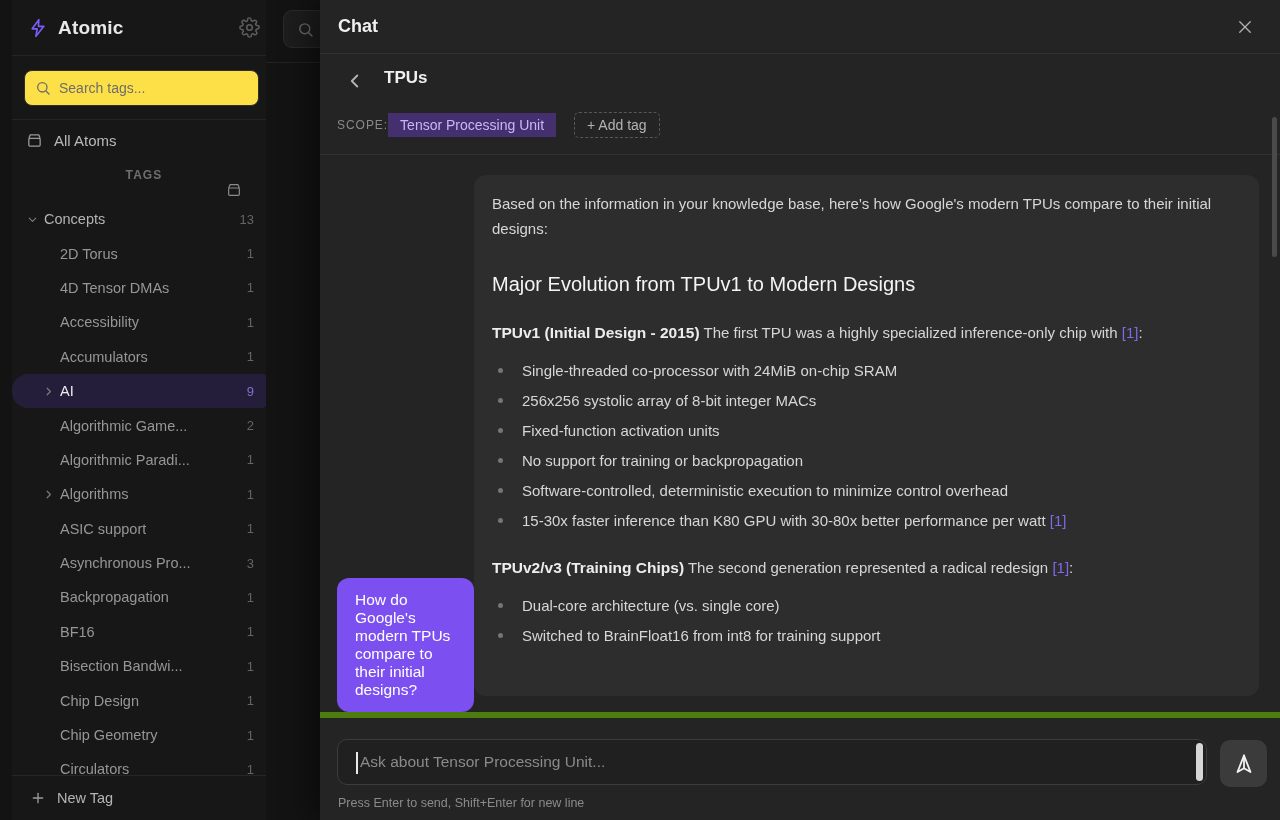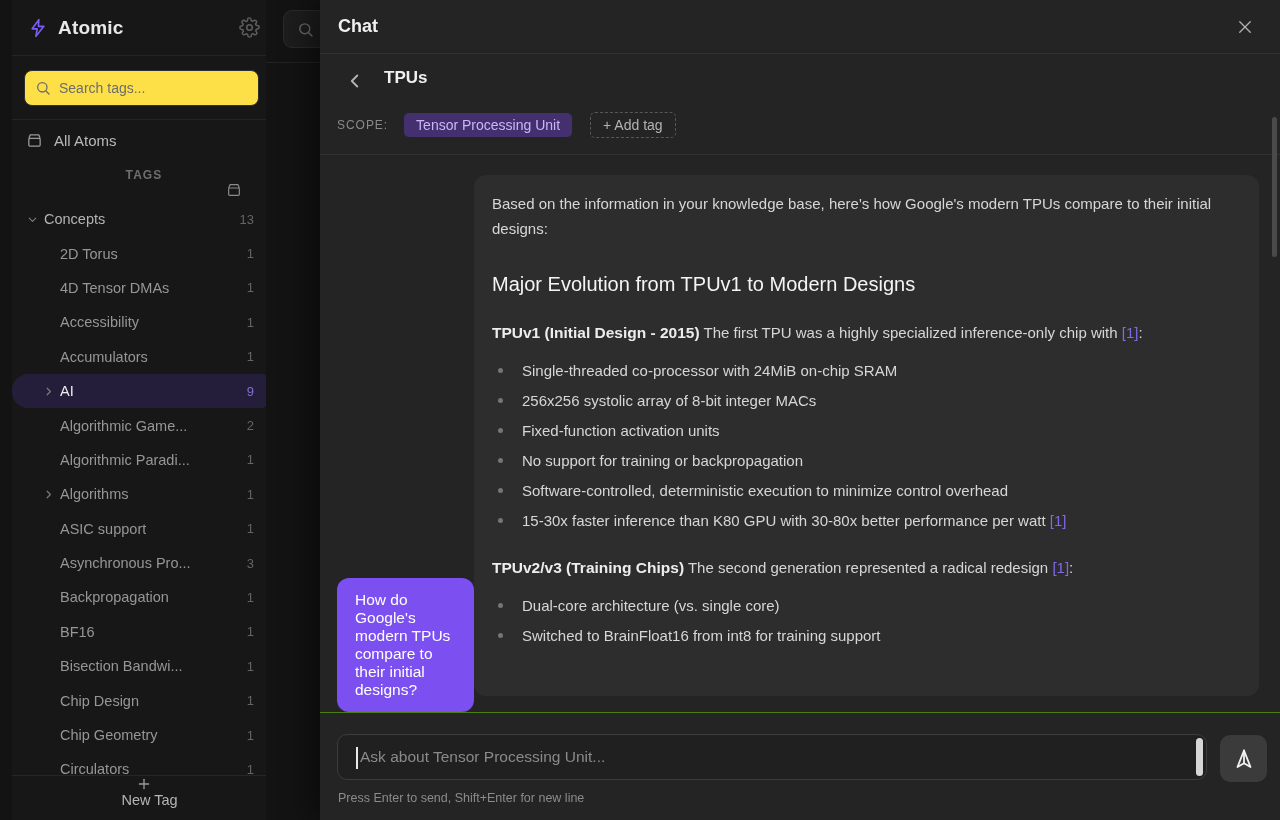--- a/index.html
+++ b/index.html
@@ -37,21 +37,21 @@
   .tag-label { font-size:14.5px; color:#969696; margin-left:4px; white-space:nowrap;
     overflow:hidden; text-overflow:ellipsis; max-width:165px; }
   .tag-row.lvl0 .tag-label { color:#b4b4b4; }
   .tag-row.selected .tag-label { color:#ececec; }
   .tag-count { margin-left:auto; font-size:13px; color:#646464; padding-right:10px; }
   .tag-row.selected .tag-count { color:#8270cf; }
   .sb-scrollbar { position:absolute; right:2px; top:122px; width:6px; height:96px;
     border-radius:3px; background:#2e2e2e; }
   .sb-footer { position:absolute; left:0; bottom:0; width:100%; height:45px;
     background:#171717; border-top:1px solid #262626; display:flex; align-items:center;
-    padding:0 18px; cursor:pointer;flex-direction:column; }
+    padding:0 18px; cursor:pointer; }
   .new-tag-label { color:#b5b5b5; font-size:14.5px; margin-left:11px; }
 
   
   .underlay { position:absolute; left:266px; top:0; width:54px; height:820px; background:#131313; }
   .underlay-search { position:absolute; left:17px; top:10px; width:60px; height:38px;
     background:#1d1d1d; border:1px solid #2a2a2a; border-radius:9px; }
   .underlay-search svg { position:absolute; left:13px; top:10px; }
   .underlay-div { position:absolute; left:0; top:62px; width:100%; height:1px; background:#222; }
 
   
@@ -60,22 +60,22 @@
   .chat-header { position:absolute; left:0; top:0; width:100%; height:54px;
     display:flex; align-items:center; padding:0 18px; border-bottom:1px solid #313131; }
   .chat-title { font-size:18px; font-weight:bold; color:#f0f0f0; }
   .chat-close { margin-left:auto; margin-right:8px; display:flex; cursor:pointer; }
   .thread-bar { position:absolute; left:0; top:54px; width:100%; height:101px;
     border-bottom:1px solid #313131; }
   .back-btn { position:absolute; left:24px; top:16px; display:flex; cursor:pointer; }
   .thread-title { position:absolute; left:64px; top:14px; font-size:17px; font-weight:bold; color:#f0f0f0; }
   .scope-row { position:absolute; left:17px; top:58px; display:flex; align-items:center; }
   .scope-label { color:#8a8a8a; font-size:12px; letter-spacing:.08em; }
-  .scope-chip { margin-left:16px; background:#44306e; color:#c9b6fa; font-size:14px;
-    padding:4px 12px; border-radius:5px; cursor:pointer; }
+  .scope-chip { background:#44306e; color:#c9b6fa; font-size:14px;
+    padding:4px 12px; border-radius:0; cursor:pointer; }
   .add-tag-btn { margin-left:18px; border:1px dashed #575757; border-radius:5px;
     color:#b3b3b3; font-size:14px; padding:4px 12px; cursor:pointer; background:transparent; }
 
   .messages { position:absolute; left:0; top:156px; width:100%; height:556px;
     overflow:hidden; padding:0 21px 0 17px; display:flex; flex-direction:row; }
   .user-bubble { align-self:flex-end; margin-top:19px; background:#7c4ff0; color:#fff;
     font-size:15.5px; padding:13px 18px; border-radius:12px; max-width:640px; }
   .assistant-box { align-self:flex-start; margin-top:19px; width:785px;
     background:#2d2d2d; border-radius:12px; padding:16px 18px 24px 18px; flex:none; }
   .md-intro { color:#d6d6d6; font-size:15px; line-height:25px; }
@@ -85,21 +85,21 @@
   .ref { color:#8268e8; cursor:pointer; text-decoration:none; }
   .md-ul { list-style:none; margin-bottom:26px; }
   .md-ul li { position:relative; color:#d6d6d6; font-size:15px; line-height:21px;
     padding-left:30px; margin-bottom:9px; }
   .md-ul li .dot { position:absolute; left:6px; top:8px; width:5px; height:5px;
     border-radius:50%; background:#767676; }
   .chat-scrollbar { position:absolute; right:3px; top:117px; width:5px; height:140px;
     border-radius:3px; background:#4a4a4a; }
 
   .chat-footer { position:absolute; left:0; bottom:0; width:100%; height:108px;
-    background:#242424; border-top:1px solid #4d7c0f; }
+    background:#242424; border-top:6px solid #4d7c0f; }
   .input-wrap { position:absolute; left:17px; top:21px; width:870px; height:46px;
     background:#202020; border:1px solid #3c3c3c; border-radius:10px; }
   .input-caret { position:absolute; left:18px; top:12px; width:2px; height:22px; background:#e9e9e9; }
   .input-ph { position:absolute; left:22px; top:13px; color:#8a8a8a; font-size:15.5px; }
   .input-scroll { position:absolute; right:3px; top:3px; width:7px; height:38px;
     border-radius:4px; background:#d6d6d6; }
   .send-btn { position:absolute; right:13px; top:22px; width:47px; height:47px;
     background:#3b3b3b; border:none; border-radius:10px; display:flex; align-items:center;
     justify-content:center; cursor:pointer; }
   .input-hint { position:absolute; left:18px; top:78px; color:#8b8b8b; font-size:12.5px; }

